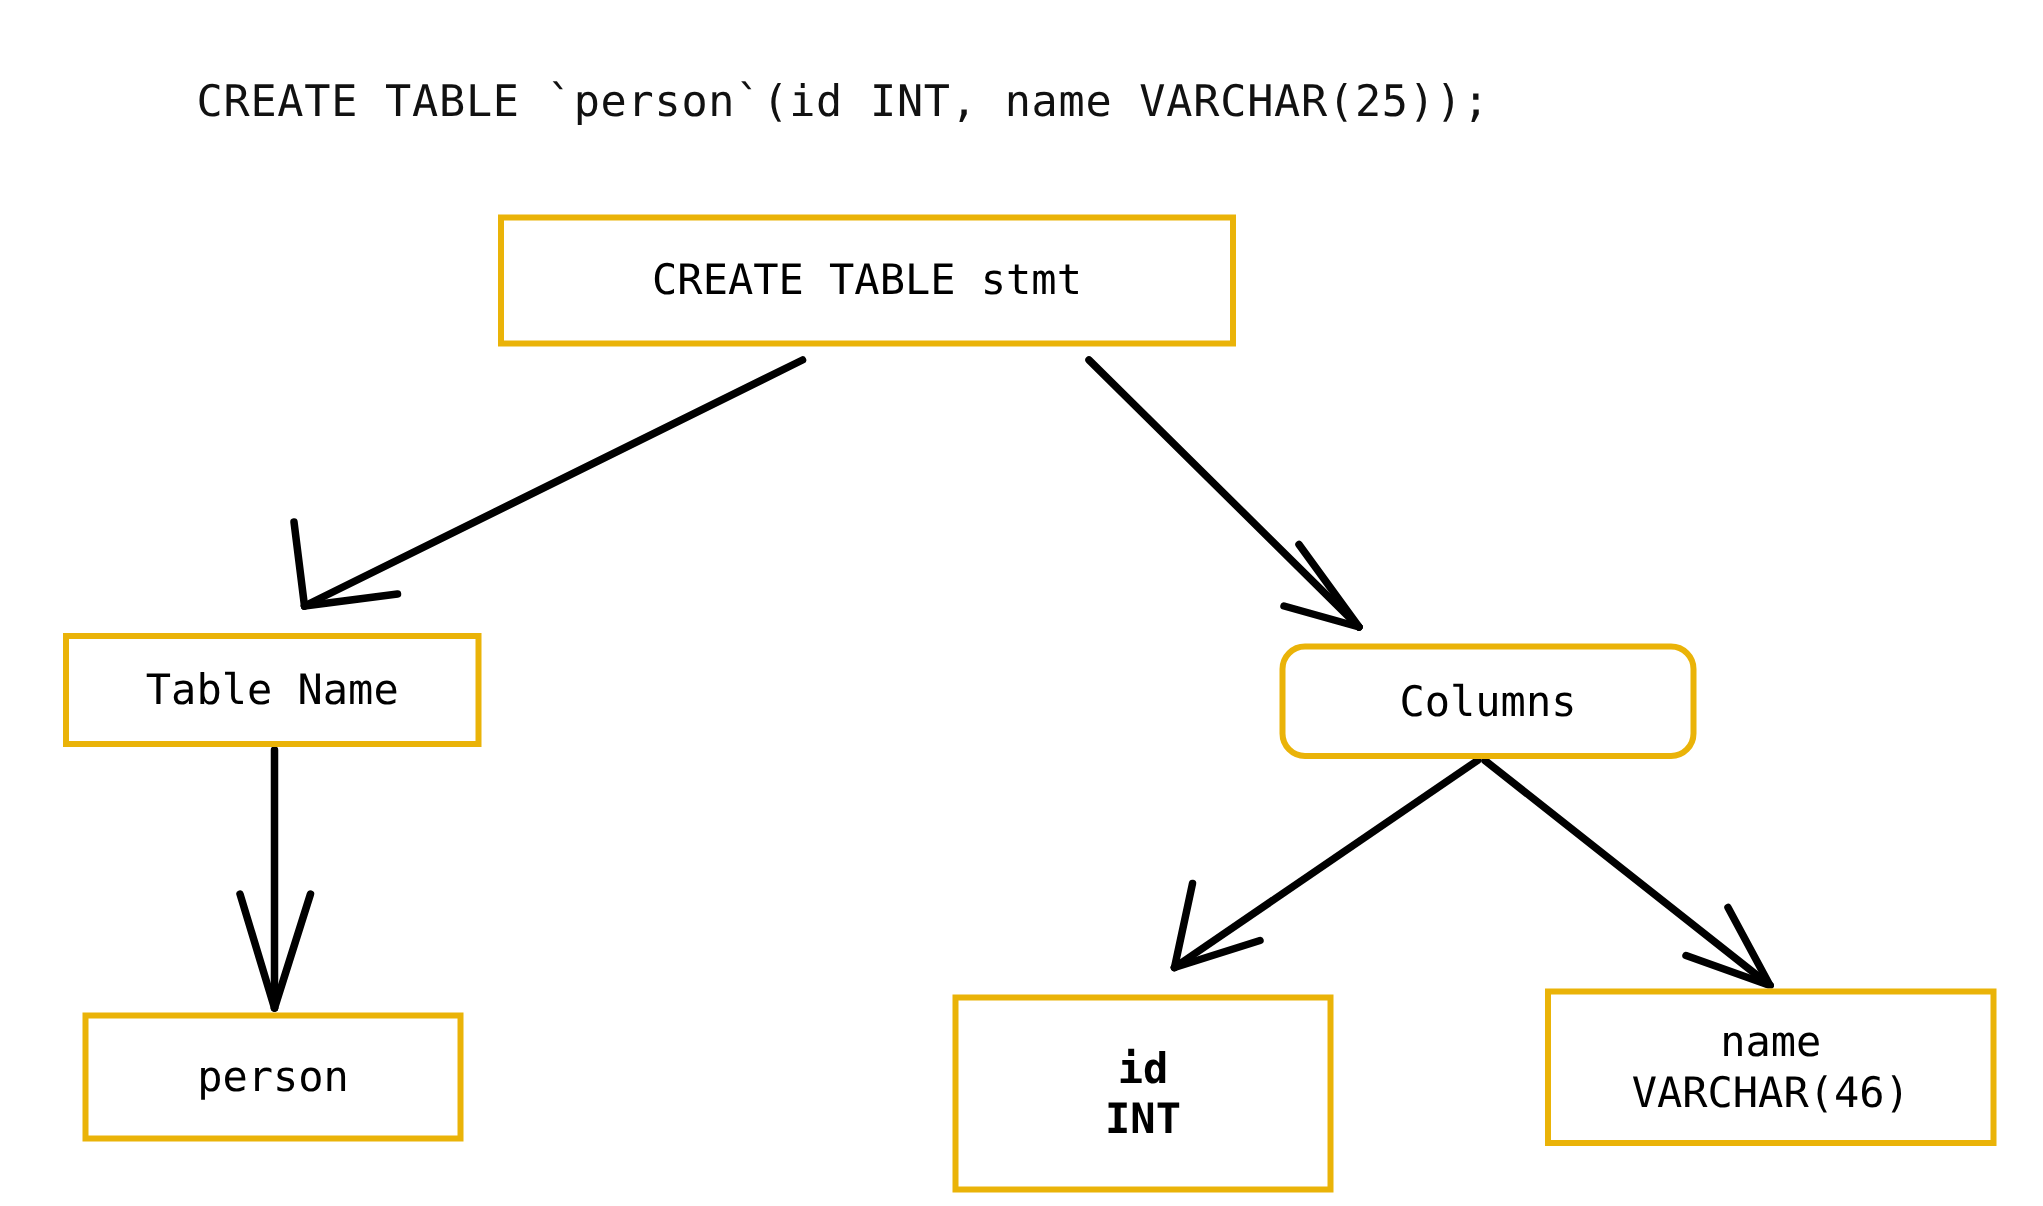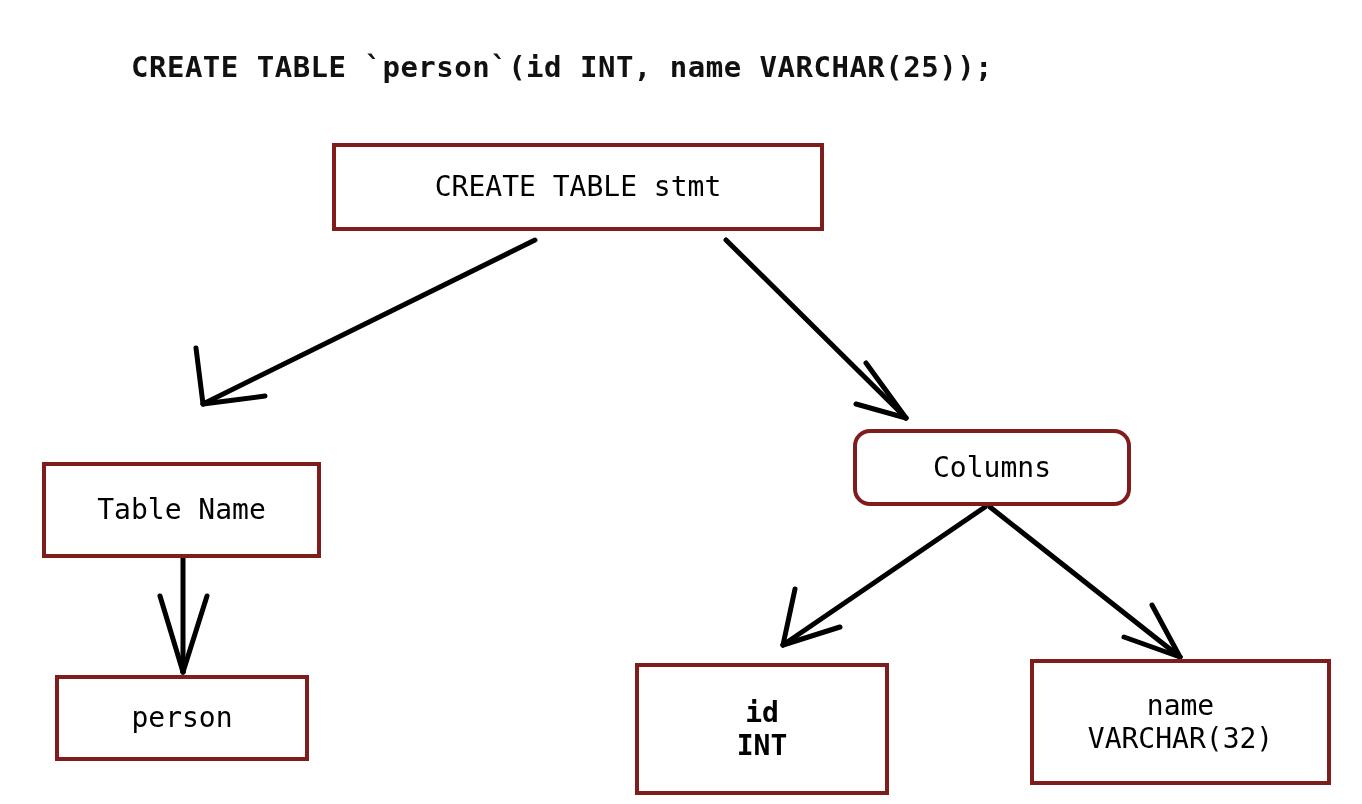--- a/index.html
+++ b/index.html
@@ -28,48 +28,47 @@
   }
   .caption {
     position: absolute;
     left: 131px;
     top: 50px;
     font-family: "DejaVu Sans Mono", monospace;
     font-size: 29px;
     letter-spacing: 0.5px;
     white-space: nowrap;
     color: #111111;
-    font-weight: bold;
   }
   .node {
     position: absolute;
     box-sizing: border-box;
     background: #ffffff;
-    border: 4px solid #7f1d1d;
+    border: 4px solid #eab308;
     display: flex;
     flex-direction: column;
     align-items: center;
     justify-content: center;
     font-family: "DejaVu Sans Mono", monospace;
     font-size: 28px;
     line-height: 1.18;
     color: #000000;
     text-align: center;
     z-index: 2;
   }
   .node .line {
     display: block;
     white-space: nowrap;
   }
   #node-root   { left: 332px; top: 143px;  width: 492px; height: 88px; }
-  #node-tname  { left: 42px;  top: 422px;  width: 279px; height: 96px; margin-top: 40px; }
+  #node-tname  { left: 42px;  top: 422px;  width: 279px; height: 76px; }
   #node-cols   { left: 853px; top: 429px;  width: 278px; height: 77px; border-radius: 17px; }
   #node-person { left: 55px;  top: 675px;  width: 254px; height: 86px; justify-content: center; }
   #node-id     { left: 635px; top: 663px;  width: 254px; height: 132px; font-weight: bold; }
-  #node-name   { left: 1030px;top: 659px;  width: 301px; height: 126px; }
+  #node-name   { left: 1030px;top: 659px;  width: 301px; height: 105px; }
 </style>
 </head>
 <body>
 
 <div id="canvas">
 
   <div class="caption">CREATE TABLE `person`(id INT, name VARCHAR(25));</div>
 
   <svg id="edges" viewBox="0 0 1362 804" xmlns="http://www.w3.org/2000/svg">
     <g fill="none" stroke="#000000" stroke-width="5" stroke-linecap="round" stroke-linejoin="round">
@@ -123,16 +122,16 @@
     <span class="line">person</span>
   </div>
 
   <div class="node" id="node-id">
     <span class="line">id</span>
     <span class="line">INT</span>
   </div>
 
   <div class="node" id="node-name">
     <span class="line">name</span>
-    <span class="line">VARCHAR(32)</span>
+    <span class="line">VARCHAR(46)</span>
   </div>
 
 </div>
 
 </body></html>

